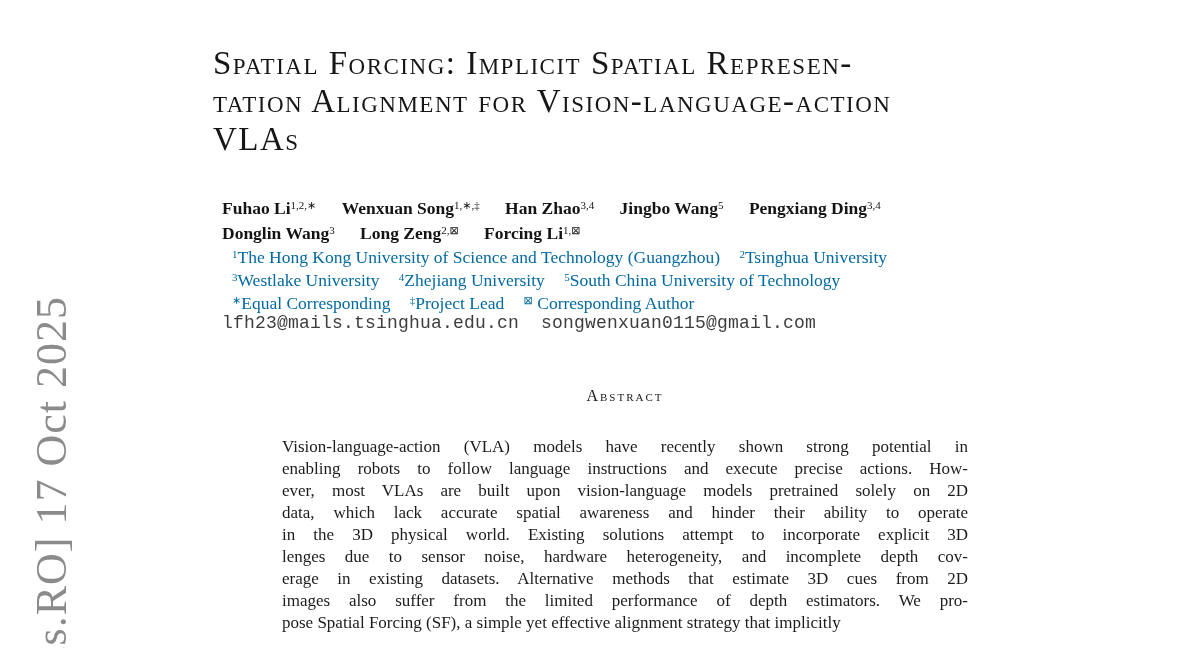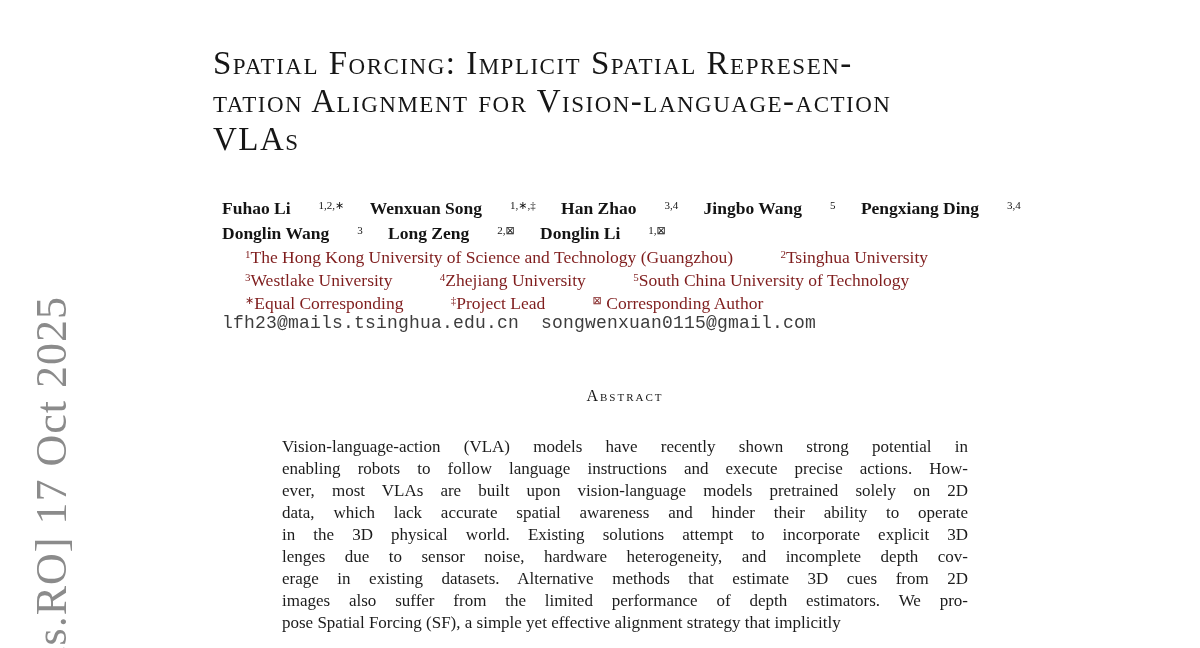--- a/index.html
+++ b/index.html
@@ -45,29 +45,28 @@
   }
   .author { margin-right: 21px; white-space: nowrap; }
   .author b { font-weight: bold; }
   sup {
     font-size: 11px;
     line-height: 0;
     position: relative;
     top: -0.45em;
     vertical-align: baseline;
     font-weight: normal;
-    padding-left: 28px;
   }
   .affils {
     position: absolute;
-    left: 217px;
+    left: 232px;
     top: 246px;
     font-size: 17.5px;
     line-height: 23px;
-    color: #7f1d1d;
+    color: #0369a1;
   }
   .affil { margin-right: 15px; white-space: nowrap; }
   .emails {
     position: absolute;
     left: 222px;
     top: 313px;
     font-family: "Liberation Mono", monospace;
     font-size: 18px;
     letter-spacing: 0.2px;
     color: #3d3d3d;
@@ -113,21 +112,21 @@
     <div>
       <span class="author"><b>Fuhao Li</b><sup>1,2,∗</sup></span>
       <span class="author"><b>Wenxuan Song</b><sup>1,∗,‡</sup></span>
       <span class="author"><b>Han Zhao</b><sup>3,4</sup></span>
       <span class="author"><b>Jingbo Wang</b><sup>5</sup></span>
       <span class="author"><b>Pengxiang Ding</b><sup>3,4</sup></span>
     </div>
     <div>
       <span class="author"><b>Donglin Wang</b><sup>3</sup></span>
       <span class="author"><b>Long Zeng</b><sup>2,⊠</sup></span>
-      <span class="author"><b>Donglin Li</b><sup>1,⊠</sup></span>
+      <span class="author"><b>Forcing Li</b><sup>1,⊠</sup></span>
     </div>
   </div>
 
   <div class="affils">
     <div>
       <span class="affil"><sup>1</sup><span>The Hong Kong University of Science and Technology (Guangzhou)</span></span>
       <span class="affil"><sup>2</sup><span>Tsinghua University</span></span>
     </div>
     <div>
       <span class="affil"><sup>3</sup><span>Westlake University</span></span>

